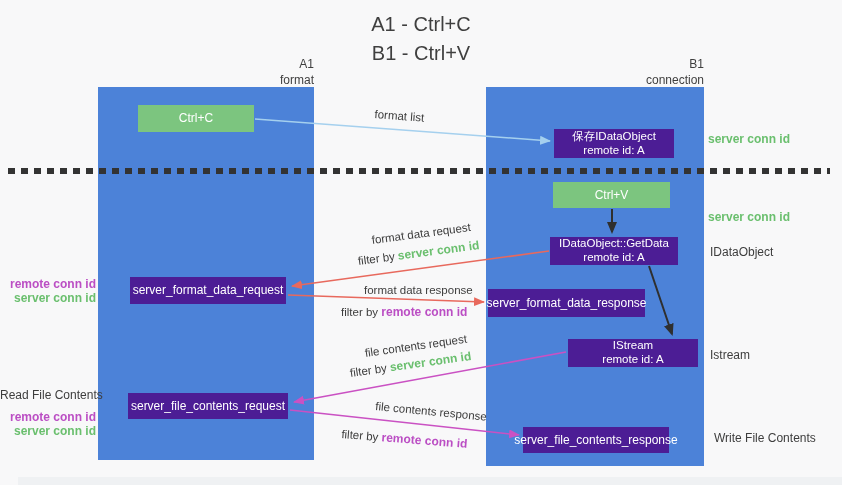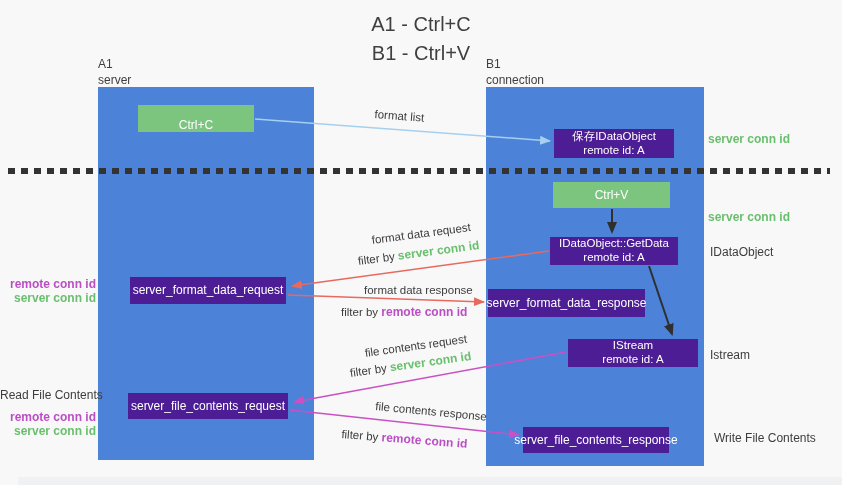--- a/index.html
+++ b/index.html
@@ -2,21 +2,21 @@
 <html><head>
 <meta charset="utf-8">
 <style>
   html,body { margin:0; padding:0; background:#f8f8f9; font-family:"Liberation Sans",sans-serif; }
   .scene { position:relative; width:842px; height:485px; background:#f8f8f9; overflow:hidden; }
 
   .title { position:absolute; left:0; right:0; top:10px; text-align:center;
            font-size:20px; color:#3f3f3f; line-height:1.45; z-index:5; }
 
   .lane { position:absolute; background:#4c82d8; z-index:1; }
-  .lane-header { position:absolute; text-align:left; font-size:12px; color:#3f3f3f;
+  .lane-header { position:absolute; text-align:right; font-size:12px; color:#3f3f3f;
                  line-height:1.3; z-index:5; }
 
   .dotted-line { position:absolute; left:8px; top:168px; width:822px; height:6px; z-index:2;
                  background:repeating-linear-gradient(90deg,#333 0 7px,transparent 7px 13px); }
 
   .arrows { position:absolute; left:0; top:0; z-index:3; pointer-events:none; }
 
   .node { position:absolute; display:flex; flex-direction:column; align-items:center;
           justify-content:center; color:#ffffff; font-size:12px; text-align:center;
           line-height:1.2; z-index:4; }
@@ -41,21 +41,21 @@
 
   <div class="bottom-strip"></div>
 
   <div class="title">
     <div>A1 - Ctrl+C</div>
     <div>B1 - Ctrl+V</div>
   </div>
 
   <div class="lane-header" style="left:98px; width:216px; top:57px;">
     <div>A1</div>
-    <div>server</div>
+    <div>format</div>
   </div>
   <div class="lane-header" style="left:486px; width:218px; top:57px;">
     <div>B1</div>
     <div>connection</div>
   </div>
 
   <div class="lane" style="left:98px; top:87px; width:216px; height:373px;"></div>
   <div class="lane" style="left:486px; top:87px; width:218px; height:379px;"></div>
 
   <div class="dotted-line"></div>
@@ -77,21 +77,21 @@
     </defs>
     <line x1="255" y1="119" x2="550" y2="141" stroke="#a5d0ee" stroke-width="1.5" marker-end="url(#ah-blue)"></line>
     <line x1="612" y1="209" x2="612" y2="232" stroke="#2f2f2f" stroke-width="2" marker-end="url(#ah-black)"></line>
     <line x1="549" y1="251" x2="292" y2="286" stroke="#e8695d" stroke-width="1.6" marker-end="url(#ah-red)"></line>
     <line x1="288" y1="295" x2="484" y2="302" stroke="#e8695d" stroke-width="1.6" marker-end="url(#ah-red)"></line>
     <line x1="649" y1="266" x2="672" y2="334" stroke="#2f2f2f" stroke-width="2" marker-end="url(#ah-black)"></line>
     <line x1="566" y1="352" x2="294" y2="402" stroke="#ca51c3" stroke-width="1.6" marker-end="url(#ah-magenta)"></line>
     <line x1="290" y1="410" x2="519" y2="435" stroke="#ca51c3" stroke-width="1.6" marker-end="url(#ah-magenta)"></line>
   </svg>
 
-  <div class="node green" style="left:138px; top:105px; width:116px; height:27px;justify-content:flex-end;">
+  <div class="node green" style="left:138px; top:105px; width:116px; height:27px;">
     <span>Ctrl+C</span>
   </div>
 
   <div class="node orange two-line" style="left:554px; top:129px; width:120px; height:29px;">
     <span>保存IDataObject</span>
     <span>remote id: A</span>
   </div>
 
   <div class="node green" style="left:553px; top:182px; width:117px; height:26px;">
     <span>Ctrl+V</span>

